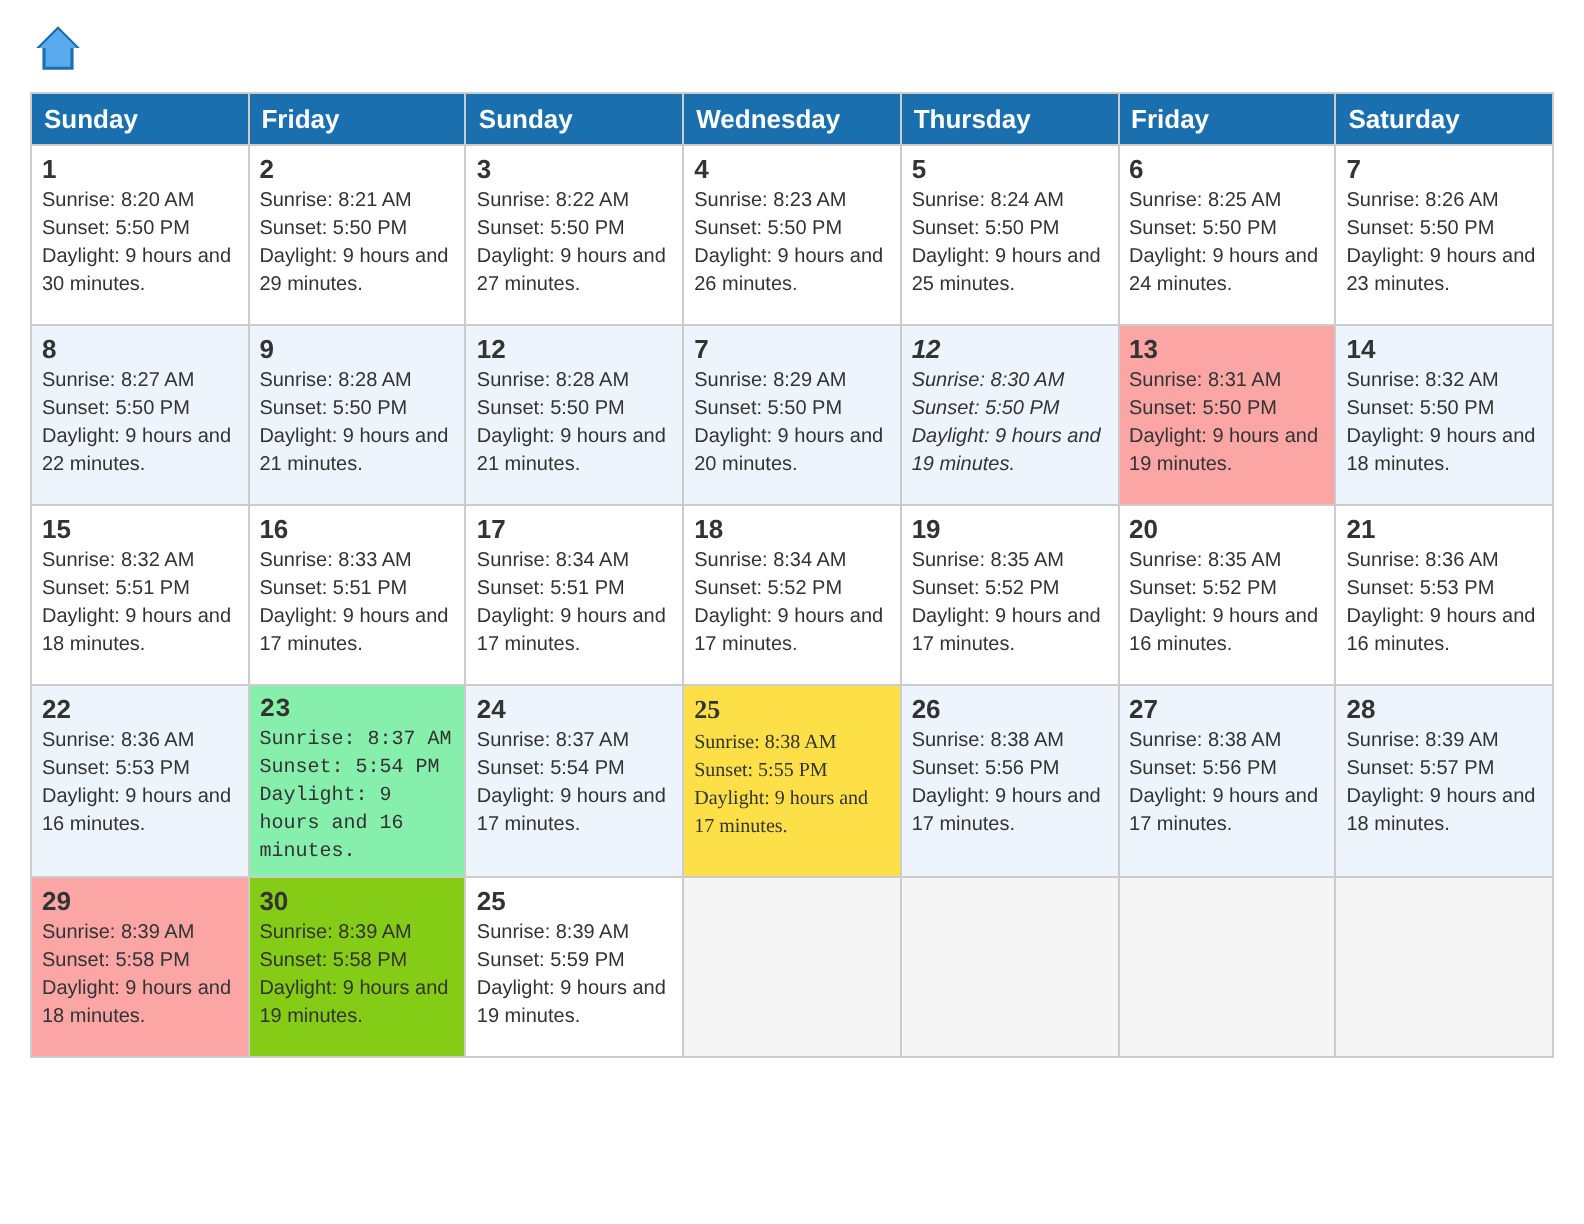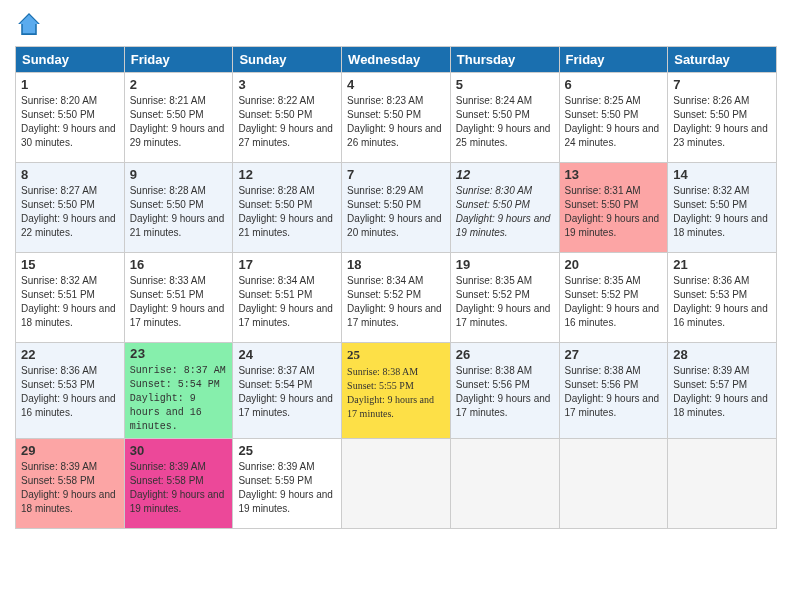--- a/index.html
+++ b/index.html
@@ -240,21 +240,21 @@
         <td style="background: rgb(238, 244, 251); margin-left: 24px;">
           <span class="day-number">28</span>
           <div class="day-info">Sunrise: 8:39 AM<br>Sunset: 5:57 PM<br>Daylight: 9 hours and 18 minutes.</div>
         </td>
       </tr>
       <tr class="week-row">
         <td style="background: #fca5a5;">
           <span class="day-number">29</span>
           <div class="day-info">Sunrise: 8:39 AM<br>Sunset: 5:58 PM<br>Daylight: 9 hours and 18 minutes.</div>
         </td>
-        <td style="background: #ec4899; margin-top: 15px;">
+        <td style="background: #84cc16; margin-top: 15px;">
           <span class="day-number">30</span>
           <div class="day-info">Sunrise: 8:39 AM<br>Sunset: 5:58 PM<br>Daylight: 9 hours and 19 minutes.</div>
         </td>
         <td style="background: rgb(255, 255, 255);">
           <span class="day-number">25</span>
           <div class="day-info">Sunrise: 8:39 AM<br>Sunset: 5:59 PM<br>Daylight: 9 hours and 19 minutes.</div>
         </td>
         <td class="empty" style="background: rgb(245, 245, 245);"></td>
         <td class="empty" style="background: rgb(245, 245, 245);"></td>
         <td class="empty" style="background: rgb(245, 245, 245);"></td>

